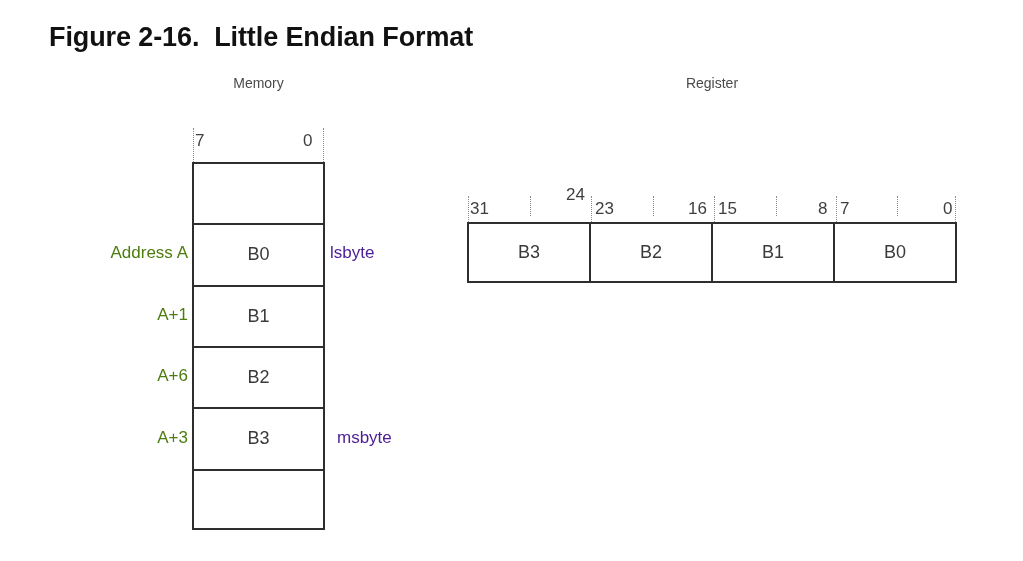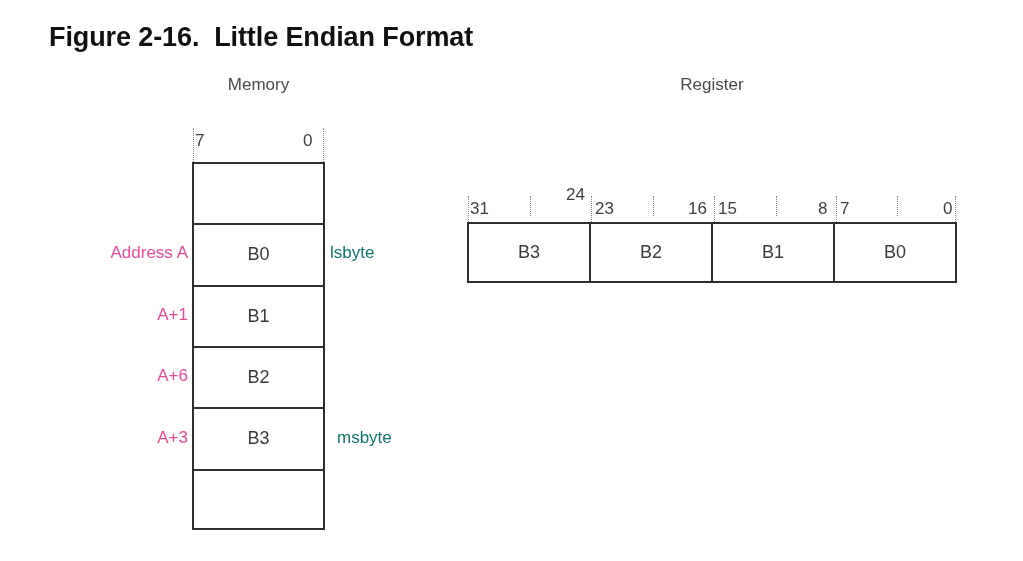--- a/index.html
+++ b/index.html
@@ -31,21 +31,21 @@
     font-weight: 700;
     color: #111111;
     letter-spacing: -0.1px;
     white-space: pre;
     line-height: 38px;
   }
 
   
   .section-caption {
     position: absolute;
-    font-size: 17px;
+    font-size: 14px;
     font-weight: 400;
     color: #4a4a4a;
     white-space: nowrap;
   }
   #memory-caption {
     left: 192px;
     top: 75px;
     width: 133px;
     text-align: center;
   }
@@ -113,30 +113,30 @@
   #memory-tick-right {
     left: 323px;
     top: 128px;
     height: 34px;
   }
 
   
   .addr-label {
     position: absolute;
     font-size: 17px;
-    color: #ec4899;
+    color: #4d7c0f;
     text-align: right;
     width: 150px;
     left: 38px;
     white-space: nowrap;
   }
   .byte-label {
     position: absolute;
     font-size: 17px;
-    color: #0f766e;
+    color: #4c1d95;
     white-space: nowrap;
   }
 
   
   #register-block {
     position: absolute;
     left: 467px;
     top: 222px;
     width: 490px;
     height: 61px;

